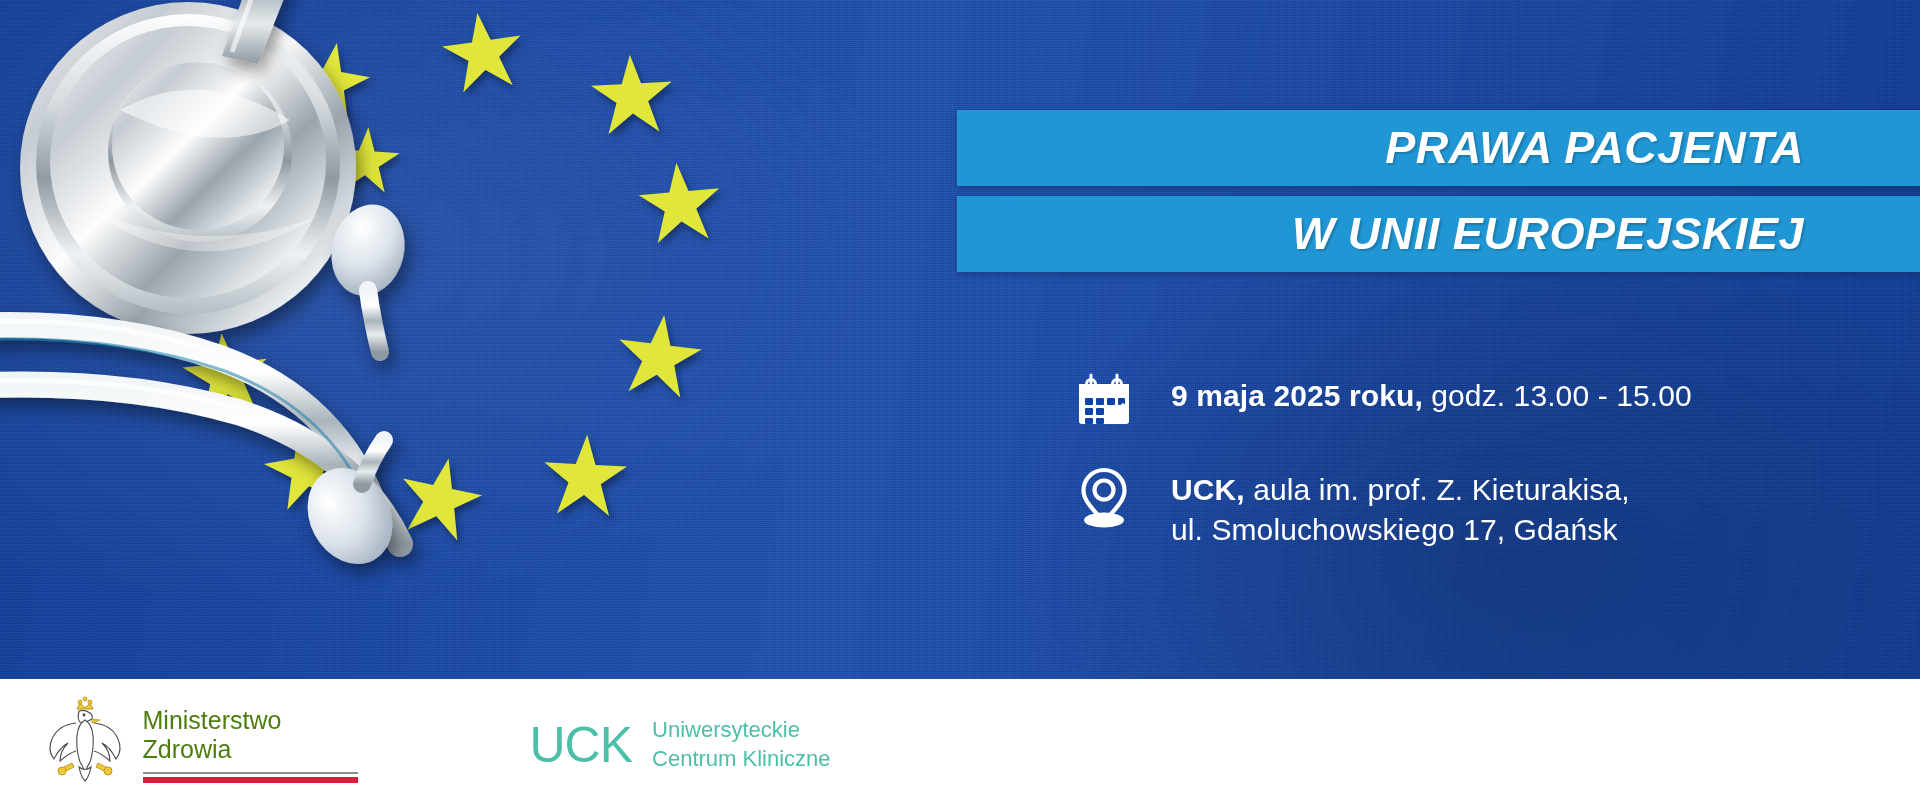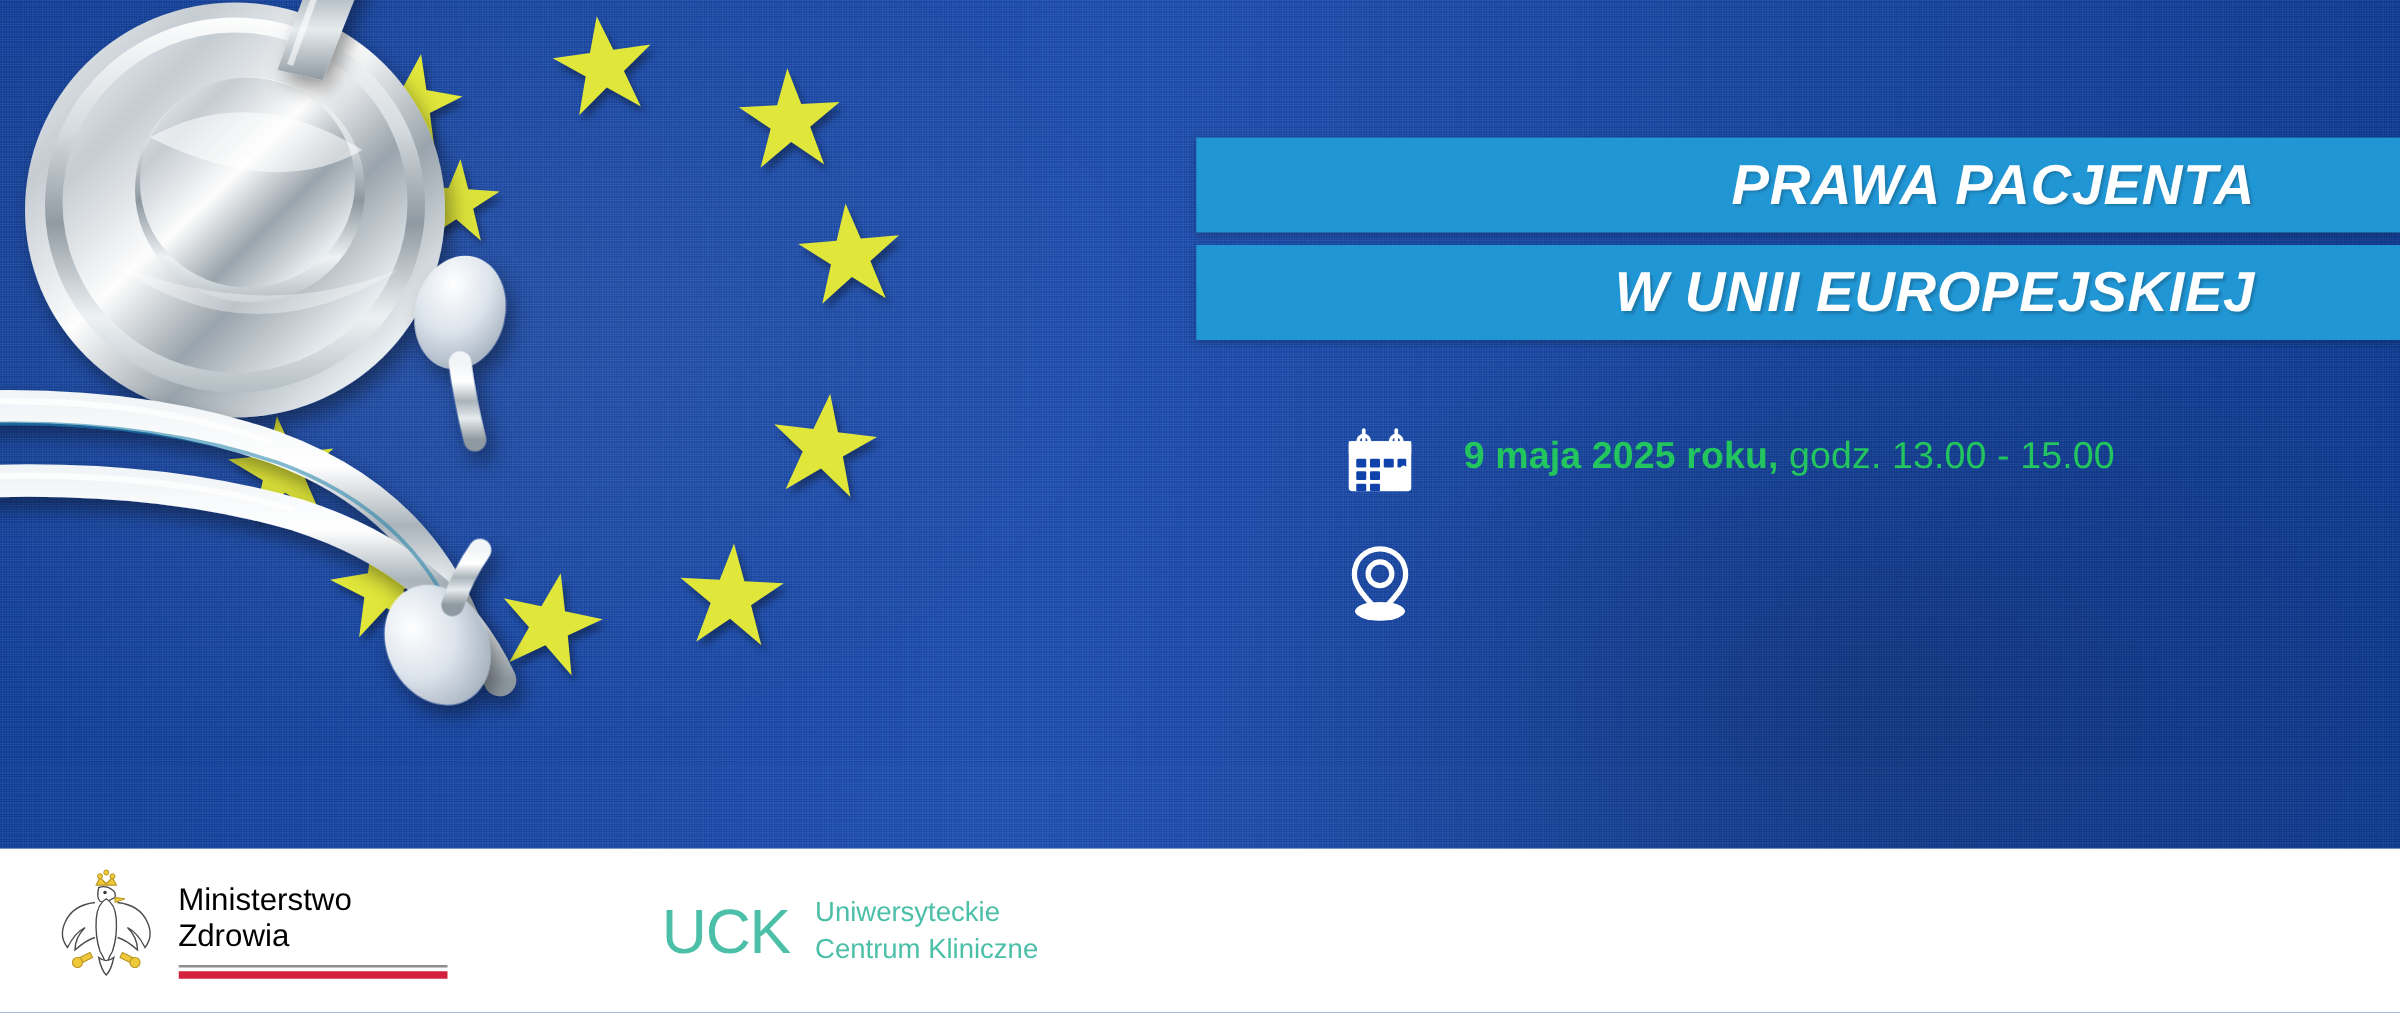--- a/index.html
+++ b/index.html
@@ -62,21 +62,21 @@
     font-size:45px;
     letter-spacing:.5px;
     padding-right:116px;
     white-space:nowrap;
     text-shadow:2px 2px 2px rgba(0,0,0,.18);
     font-family:"Liberation Sans",sans-serif;
   }
 
   
   .info{
-    position:absolute;left:1073px;top:341px;width:780px;color:#22c55e;
+    position:absolute;left:1073px;top:372px;width:780px;color:#ffffff;
   }
   .info-row{display:flex;align-items:flex-start;margin-bottom:38px;}
   .info-icon{width:62px;flex:0 0 62px;margin-right:36px;display:flex;justify-content:center;}
   .info-text{
     font-size:30px;line-height:1.32;
     padding-top:4px;
     letter-spacing:.1px;
     font-family:"Liberation Sans",sans-serif;
   }
   .info-text b{font-weight:bold;}
@@ -96,21 +96,21 @@
 
   .rpp{display:flex;flex-direction:column;align-items:center;}
   .rpp-caption{
     font-size:17.5px;color:#3a3a3a;margin-top:6px;
     font-family:"Liberation Sans",sans-serif;letter-spacing:.2px;
   }
 
   .mz{display:flex;align-items:center;}
   .mz-text{margin-left:16px;}
   .mz-line1,.mz-line2{
-    font-size:25px;color:#000000;line-height:1.14;
+    font-size:25px;color:#4d7c0f;line-height:1.14;
     font-family:"Liberation Sans",sans-serif;
   }
   .mz-rule{margin-top:9px;width:215px;}
   .mz-rule .grey{height:2px;background:#8d8d8d;width:100%;}
   .mz-rule .red{height:6px;background:#d4213d;width:100%;margin-top:3px;}
 
   .pl25{display:flex;flex-direction:column;align-items:center;}
   .pl25-caption{
     font-size:15px;font-weight:bold;letter-spacing:.4px;margin-top:2px;
     font-family:"Liberation Sans",sans-serif;
@@ -303,20 +303,24 @@
       </div>
 
       <div class="info-row">
         <span class="info-icon">
           <svg width="56" height="62" viewBox="0 0 56 62">
             <ellipse cx="28" cy="54" rx="20" ry="7.5" fill="#ffffff"></ellipse>
             <path d="M28 4 C16.5 4 7.5 13 7.5 24.5 C7.5 36 20 46 28 56 C36 46 48.5 36 48.5 24.5 C48.5 13 39.5 4 28 4 Z" fill="none" stroke="#ffffff" stroke-width="4.2" stroke-linejoin="round"></path>
             <circle cx="28" cy="24" r="9.5" fill="none" stroke="#ffffff" stroke-width="4.2"></circle>
           </svg>
         </span>
+        <span class="info-text">
+          <span class="nowrapline"><b>UCK,</b><span> aula im. prof. Z. Kieturakisa,</span></span>
+          <span class="nowrapline">ul. Smoluchowskiego 17, Gdańsk</span>
+        </span>
       </div>
 
     </div>
   </div>
 
   <div class="logos">
 
 
     <div class="logo-cell c2">
       <div class="mz">

